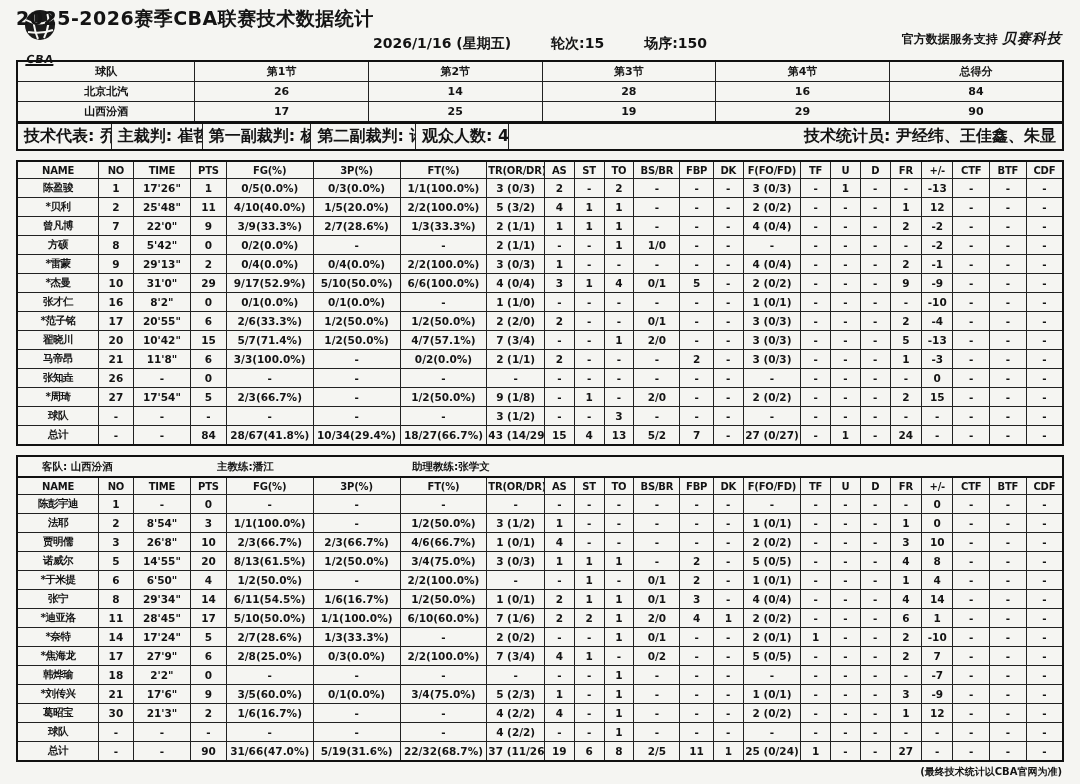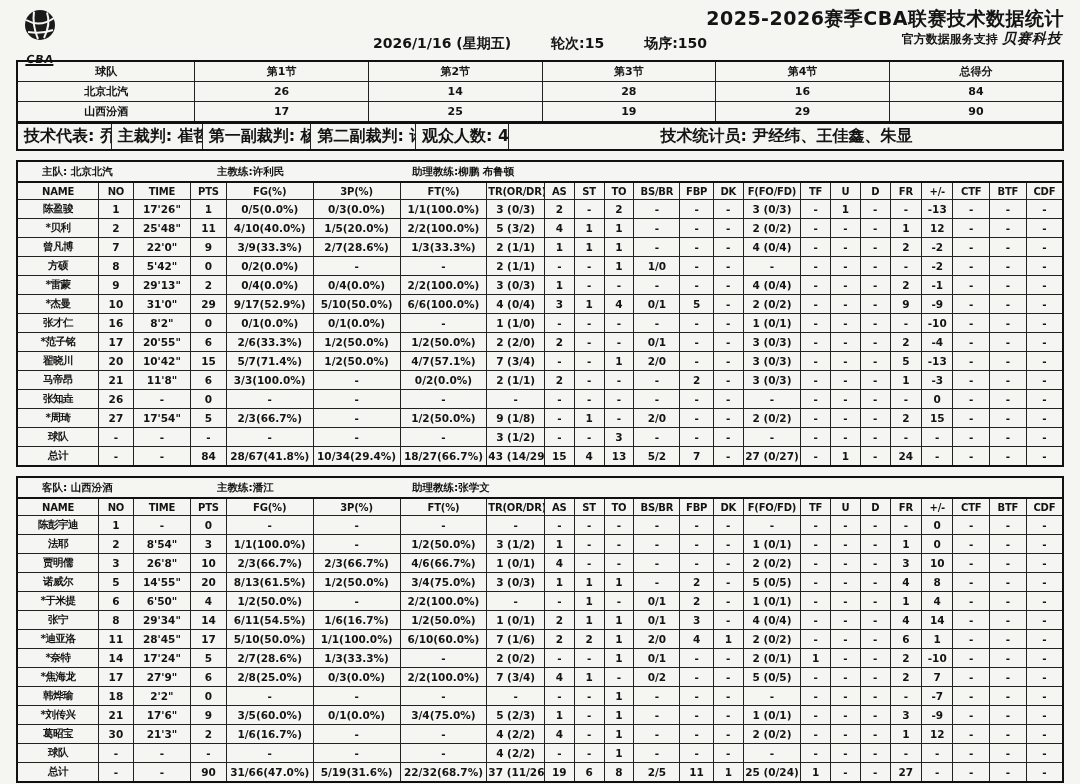--- a/index.html
+++ b/index.html
@@ -13,34 +13,34 @@
   }
   .page { padding:4px 16px 0 16px; }
 
   
   .hdr { display:flex; align-items:flex-start; height:56px; position:relative; }
   .hdr-left { display:flex; align-items:center; gap:8px; padding-top:4px; }
   .logo-wrap { width:48px; text-align:center; }
   .logo-wrap svg { display:block; margin:0 auto; }
   .logo-cba { font-size:11px; font-weight:bold; letter-spacing:1px; line-height:9px; border-bottom:2px solid #111; display:inline-block; transform:skewX(-8deg); }
   .company { font-size:16px; font-weight:bold; letter-spacing:1px; padding-top:8px; }
-  .hdr-center { position:absolute; left:0; right:0; top:2px; text-align:right; pointer-events:none; }
+  .hdr-center { position:absolute; left:0; right:0; top:2px; text-align:left; pointer-events:none; }
   .title { font-size:19px; font-weight:bold; letter-spacing:0.5px; }
   .subrow { font-size:14px; font-weight:bold; margin-top:3px; display:flex; justify-content:center; gap:40px; }
   .hdr-right { position:absolute; right:2px; top:26px; font-size:12px; font-weight:bold; }
   .brand { font-style:italic; font-size:14px; letter-spacing:1px; }
 
   
   table { border-collapse:collapse; width:100%; table-layout:fixed; }
   td, th { border:1px solid #222; text-align:center; white-space:nowrap; overflow:hidden; }
   .score-tbl td, .score-tbl th { font-size:11px; font-weight:bold; padding:2px 2px; height:18px; }
   .score-tbl, .officials-tbl, .stats-tbl { border:2px solid #111; }
   .officials-tbl { margin-top:-1px; }
   .officials-tbl td { font-size:16px; font-weight:bold; padding:2px 6px; height:18px; }
-  .officials-tbl td:last-child { text-align:center; padding-left:8px; }
+  .officials-tbl td:last-child { text-align:right; padding-left:8px; }
 
   
   .section { margin-top:9px; }
   .team-bar { border:2px solid #111; border-bottom:none; font-size:10.5px; font-weight:bold; padding:3px 0 2px 24px; background:transparent; display:flex; }
   .team-bar .tb-team { width:175px; }
   .team-bar .tb-coach { width:195px; }
   .stats-tbl th { font-size:10px; font-weight:bold; padding:2.5px 1px; height:17px; letter-spacing:-0.2px; }
   .stats-tbl td { font-size:10.5px; font-weight:600; padding:2px 1px; height:17px; }
   .stats-tbl tr.total-row td { font-weight:bold; }
   .stats-tbl td.name-cell { font-weight:bold; letter-spacing:-0.5px; }
@@ -133,25 +133,20 @@
           <td>主裁判: 崔哲维</td>
           <td>第一副裁判: 杨晓光</td>
           <td>第二副裁判: 许旻</td>
           <td>观众人数: 4000</td>
           <td>技术统计员: 尹经纬、王佳鑫、朱显</td>
         </tr>
     </tbody>
   </table>
 
   <div class="section">
-    <div class="team-bar">
-      <span class="tb-team">主队: 北京北汽</span>
-      <span class="tb-coach">主教练:许利民</span>
-      <span class="tb-assist">助理教练:柳鹏 布鲁顿</span>
-    </div>
     <table class="stats-tbl">
       <colgroup>
         <col style="width:7.8%">
           <col style="width:3.3%">
           <col style="width:5.5%">
           <col style="width:3.4%">
         <col style="width:8.3%">
           <col style="width:8.3%">
           <col style="width:8.3%">
           <col style="width:5.5%">

